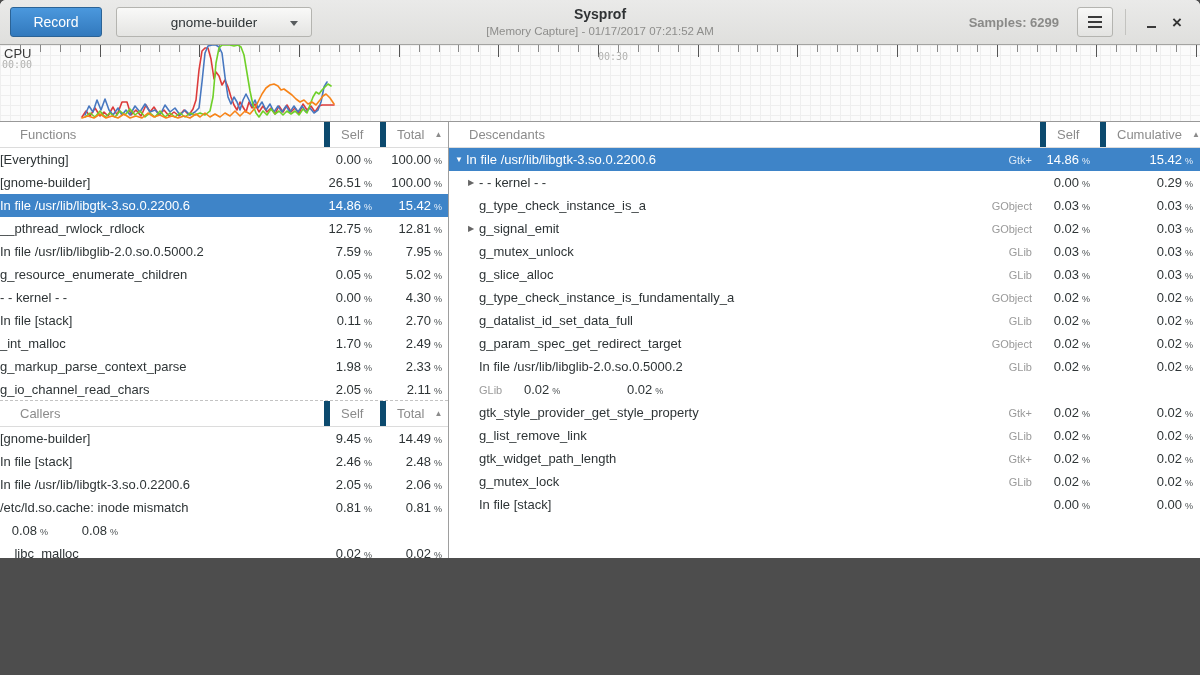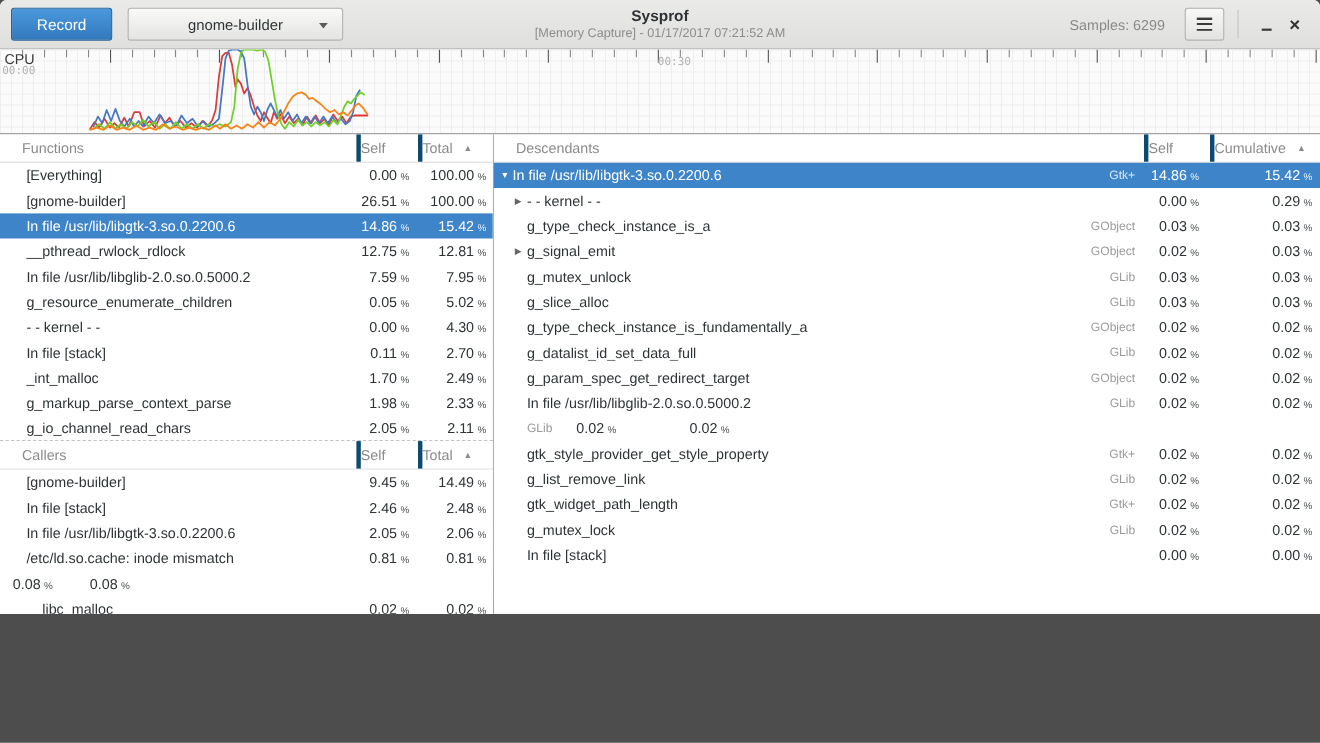--- a/index.html
+++ b/index.html
@@ -14,21 +14,21 @@
     font-family:"Liberation Sans",sans-serif; margin-right:14px; cursor:pointer; }
   .process-btn { position:relative; width:196px; height:30px; border-radius:3px; border:1px solid #b4b4b0;
     background:linear-gradient(to bottom,#f9f9f8,#e4e4e2); color:#2e3436; font-size:13.5px;
     font-family:"Liberation Sans",sans-serif; cursor:pointer; }
   .caret { position:absolute; right:13px; top:13px; width:0; height:0;
     border-left:4px solid transparent; border-right:4px solid transparent; border-top:5px solid #585c5e; }
   .titlebox { position:absolute; left:50%; transform:translateX(-50%); top:6px; text-align:center; }
   .title { font-size:14px; font-weight:bold; color:#2f3234; line-height:1.25; }
   .subtitle { font-size:11.5px; color:#8d8d8b; margin-top:1px; white-space:nowrap; }
   .hb-right { margin-left:auto; display:flex; align-items:center; }
-  .samples { font-size:13px; color:#8a8a88; margin-right:18px; }
+  .samples { font-size:13px; color:#8a8a88; margin-right:18px;font-weight:bold; }
   .menu-btn { width:36px; height:30px; display:flex; align-items:center; justify-content:center;
     background:linear-gradient(to bottom,#f8f8f7,#e3e3e1); border:1px solid #b4b4b0; border-radius:3px; cursor:pointer; }
   .hamburger { width:14px; height:12px;
     background-image:linear-gradient(to bottom,#3a3a3a 0 2px,transparent 2px 5px,#3a3a3a 5px 7px,transparent 7px 10px,#3a3a3a 10px 12px); }
   .hb-sep { width:1px; height:26px; background:#c3c3c0; margin:0 12px; }
   .win-btn { width:26px; height:30px; background:transparent; border:none; display:flex;
     align-items:center; justify-content:center; cursor:pointer; }
   .min-glyph { width:9px; height:2px; background:#3a3a3a; margin-top:10px; }
   .close-glyph { font-size:17px; font-weight:600; color:#343434; line-height:1; }
 
@@ -43,29 +43,29 @@
   .t30 { left:598px; top:6px; }
 
   
   .main { display:flex; height:553px; background:#fff; }
   .left-pane { width:449px; border-right:1px solid #9e9e9e; }
   .right-pane { flex:1; }
 
   .thead { display:flex; align-items:center; height:26px; background:#fff;
     border-bottom:1px solid #dcdcdc; color:#8b8b8b; font-size:13px; }
   .thead .hname { flex:1; padding-left:20px; }
-  .hcell { border-left:4px solid #0c4a6e; padding-left:0; height:100%; display:flex; align-items:center; }
+  .hcell { border-left:6px solid #0c4a6e; padding-left:11px; height:100%; display:flex; align-items:center; }
   .w56 { width:56px; } .w68 { width:68px; } .w60 { width:60px; } .w100 { width:100px; }
   .sort { font-size:8px; color:#8b8b8b; margin-left:10px; }
 
   .fn-list { height:253px; overflow:hidden; border-bottom:1px dashed #c3c3c3; }
 
   .trow { display:flex; align-items:center; height:23px; font-size:13px; color:#2e3436; background:#fff; }
   .trow.selected { background:#3e84c8; color:#fff; }
-  .cell.name { flex:1; padding-left:24px; white-space:nowrap; overflow:hidden; }
+  .cell.name { flex:1; padding-left:0; white-space:nowrap; overflow:hidden; }
   .drow .cell.name { padding-left:0; }
   .v { display:flex; justify-content:flex-end; align-items:baseline; }
   .v .num { font-size:13px; }
   .v .pct { font-size:9px; color:#4a4f51; margin-left:3px; }
   .trow.selected .pct { color:#eaf2fa; }
   .v.self56 { width:56px; padding-right:8px; }
   .v.total68 { width:68px; padding-right:6px; }
   .v.selfR { width:60px; padding-right:10px; }
   .v.cumR { width:100px; padding-right:7px; }
   .indent { flex:none; }

